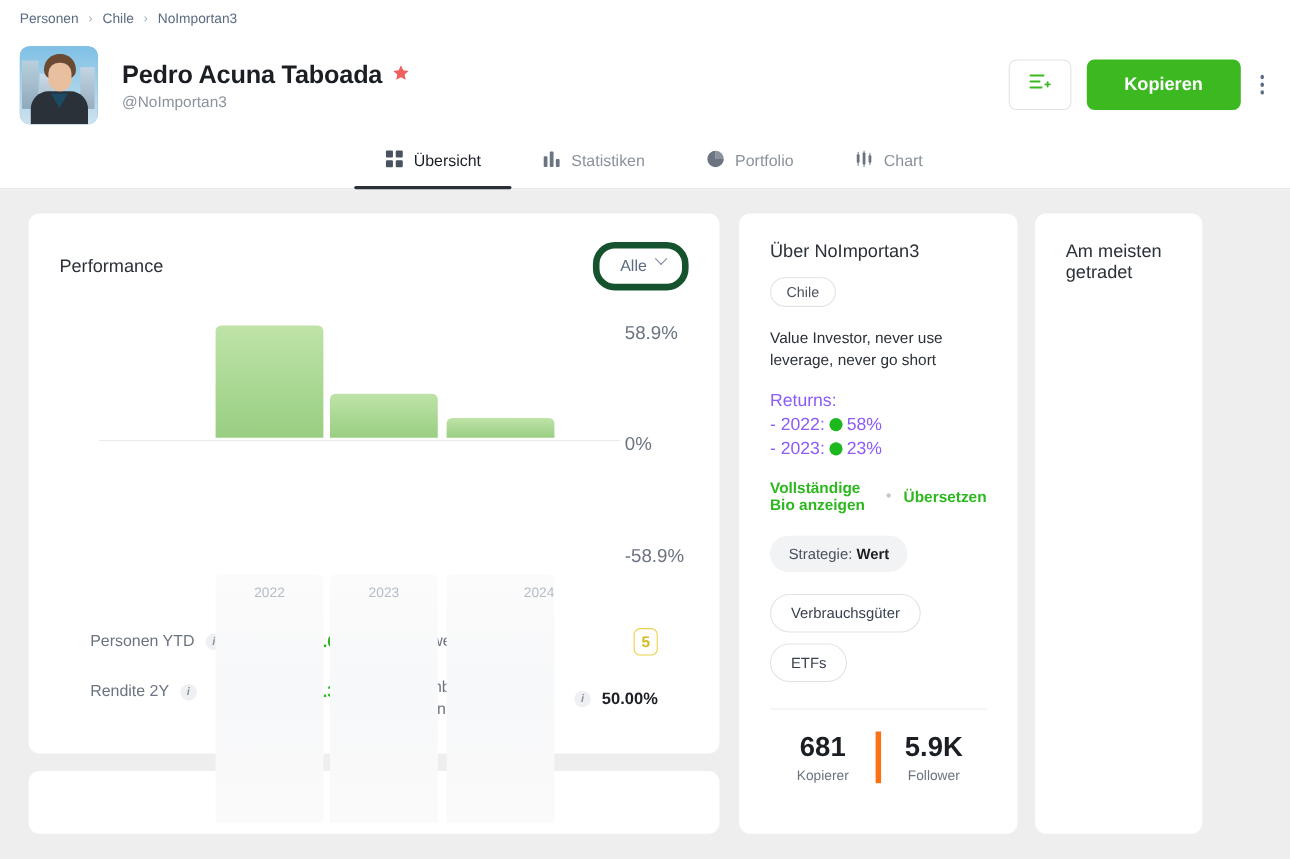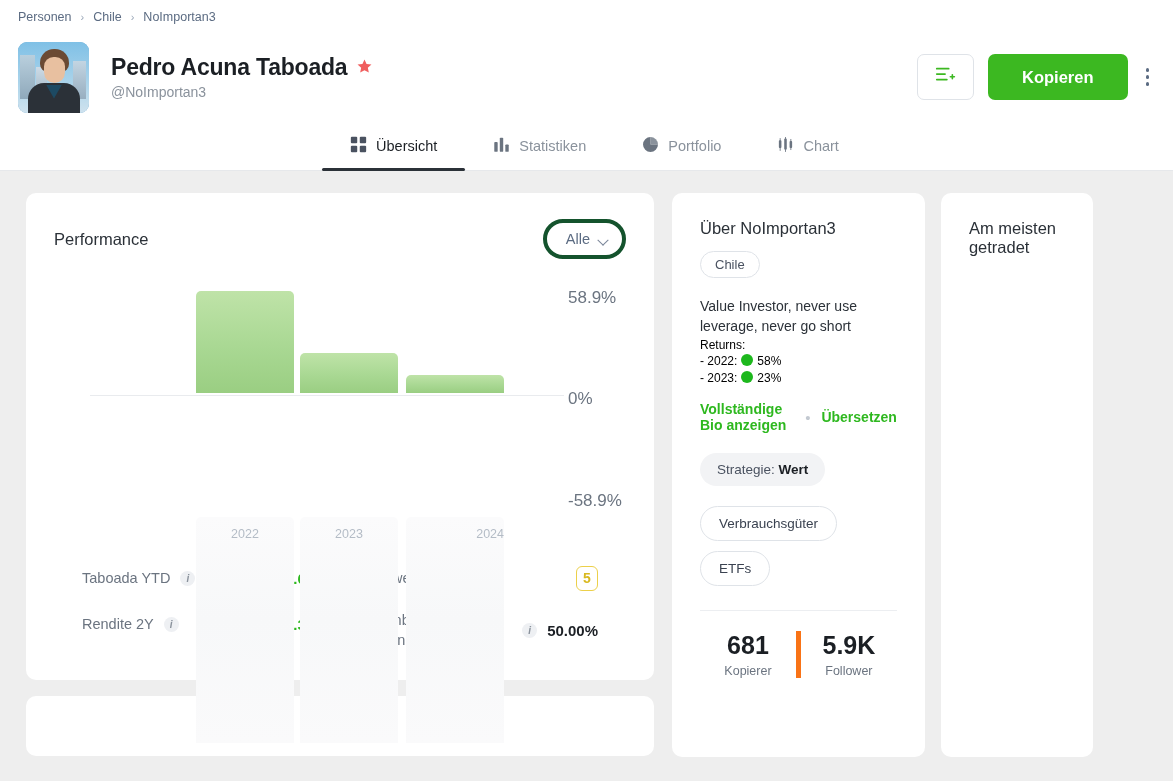--- a/index.html
+++ b/index.html
@@ -90,22 +90,22 @@
   .col-left { width: 628px; flex: 0 0 628px; display: flex; flex-direction: column; gap: 16px; }
   .col-right { width: 421px; flex: 0 0 421px; display: flex; flex-direction: row; gap: 16px; }
 
   .card { background: #fff; border-radius: 10px; }
 
   
   .perf-card { padding: 26px 28px 0 28px; }
   .perf-head { display: flex; align-items: center; }
   .perf-title { font-size: 16.5px; color: #2b3138; }
   .period-btn {
-    margin-left: auto; border: 4px solid #14532d; border-radius: 20px;
-    padding: 8px 15px 8px 19px; display: flex; align-items: flex-end; gap: 9px;
+    margin-left: auto; border: 6px solid #14532d; border-radius: 20px;
+    padding: 8px 15px 8px 19px; display: flex; align-items: flex-start; gap: 9px;
     font-size: 14.5px; color: #5b6b82; background: #fff; cursor: pointer;
     font-family: "Liberation Sans", sans-serif;
   }
   .chev { width: 8px; height: 8px; border-right: 1.6px solid #7a8699;
     border-bottom: 1.6px solid #7a8699; transform: rotate(45deg) translate(-2px,-2px); }
 
   .chart-area { position: relative; height: 268px; margin-top: 14px; }
   .zero-line { position: absolute; left: 36px; right: 62px; top: 122px;
     height: 1px; background: #e9ebee; }
   .bars { position: absolute; left: 0; right: 0; top: 0; bottom: 0; }
@@ -151,21 +151,21 @@
 
   
   .about-card { padding: 26px 28px 26px 28px; }
   .about-title { font-size: 16.5px; color: #2b3138; }
   .country-pill {
     display: inline-block; margin-top: 13px; border: 1px solid #dfe3e8;
     border-radius: 16px; padding: 5px 14px; font-size: 13px; color: #4a5260;
     cursor: pointer;
   }
   .bio { margin-top: 18px; font-size: 14px; color: #2b3138; line-height: 1.45; }
-  .bio-block { margin-top: 0; font-size: 12px; color: #000000; line-height: 1.38; }
+  .bio-block { margin-top: 16px; font-size: 16px; color: #8b5cf6; line-height: 1.38; }
   .dot-green { display: inline-block; width: 12px; height: 12px; border-radius: 50%;
     background: #1db81d; vertical-align: -1px; margin: 0 4px; }
   .bio-links { margin-top: 15px; display: flex; align-items: center; gap: 11px;
     font-size: 14px; }
   .link-green { color: #2eb81f; font-weight: bold; cursor: pointer; }
   .link-sep { color: #c3c9d1; font-size: 15px; }
 
   .tag-row { margin-top: 20px; display: flex; gap: 10px; flex-wrap: wrap; }
   .tag-filled {
     background: #f2f3f5; border-radius: 18px; padding: 9px 17px;
@@ -325,21 +325,21 @@
             </div>
           </div>
         <div class="y-label" id="yl0" style="top:15px;">58.9%</div>
         <div class="y-label" id="yl1" style="top:116px;">0%</div>
         <div class="y-label" id="yl2" style="top:218px;">-58.9%</div>
       </div>
 
       <div class="metrics">
         <div class="metrics-col">
           <div class="metric-row">
-            <span class="metric-label">Taboada YTD</span>
+            <span class="metric-label">Personen YTD</span>
             <span class="info-i">i</span>
             <span class="metric-val val-green">10.64%</span>
           </div>
           <div class="metric-row">
             <span class="metric-label">Rendite 2Y</span>
             <span class="info-i">i</span>
             <span class="metric-val val-green">117.39%</span>
           </div>
         </div>
         <div class="metrics-col right">

